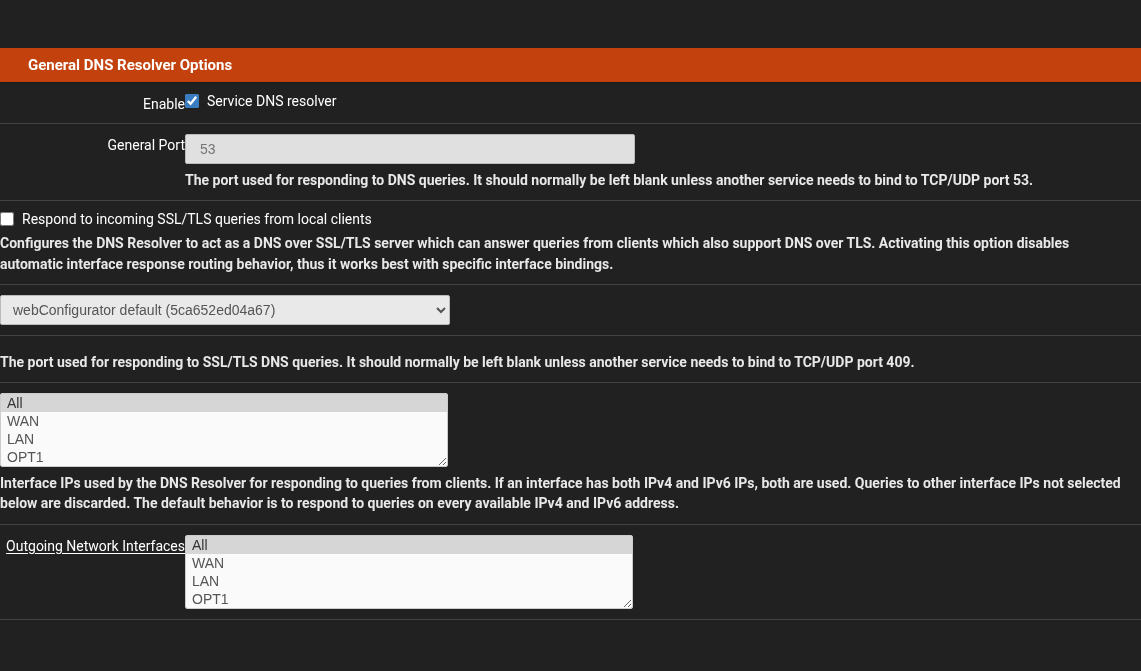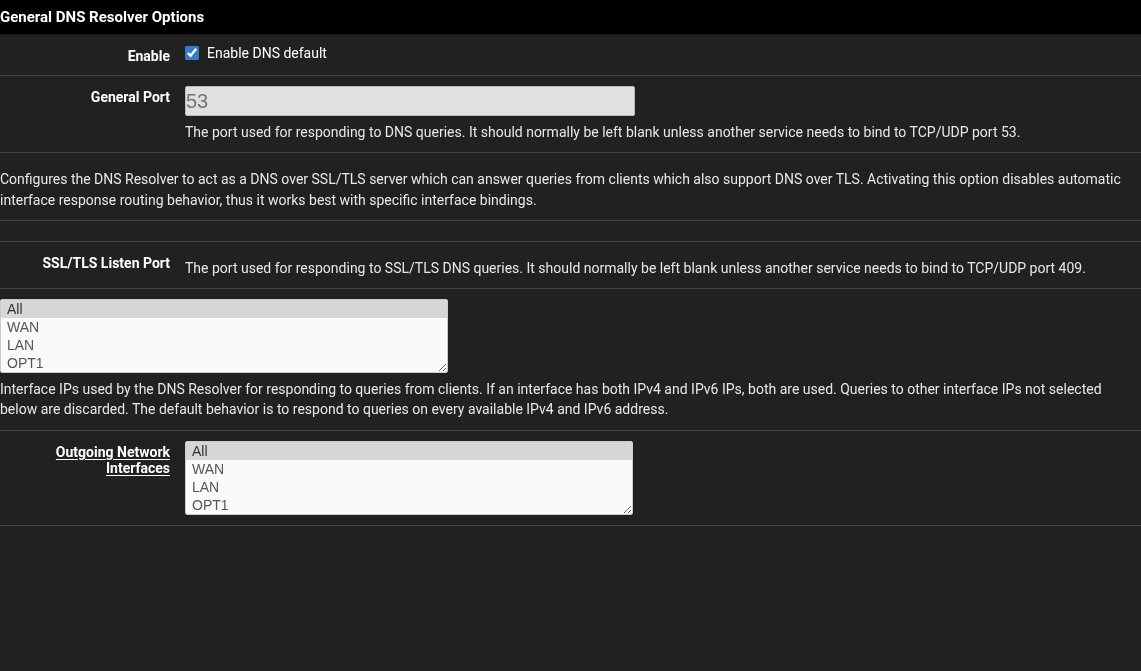--- a/index.html
+++ b/index.html
@@ -8,38 +8,38 @@
       padding: 0;
     }
     body {
       background: #212121;
       font-family: -apple-system, BlinkMacSystemFont, "Segoe UI", Roboto, Helvetica, Arial, sans-serif;
       color: #fff;
       font-size: 14px;
       width: 1141px;
     }
     .panel-header {
-      background: #000000;
-      padding: 8px 0;
+      background: #c2410c;
+      padding: 8px 28px;
       font-weight: bold;
       font-size: 15px;
       border-bottom: 1px solid #1a1a1a;
+      margin-top: 48px;
     }
     .form-row {
       display: flex;
       padding: 10px 0;
       border-bottom: 1px solid #424242;
     }
     .form-label {
       width: 185px;
       min-width: 185px;
       text-align: right;
-      padding-right: 15px;
       padding-top: 3px;
-      font-weight: bold;
+      font-weight: normal;
       font-size: 14px;
     }
     .form-label.linked {
       text-decoration: underline;
       text-underline-offset: 2px;
     }
     .form-content {
       flex: 1;
       padding-right: 15px;
     }
@@ -57,29 +57,30 @@
     }
     .checkbox-label {
       color: #fff;
       font-size: 14px;
     }
     .help-text {
       color: #e8e8e8;
       font-size: 14px;
       line-height: 1.45;
       margin-top: 6px;
+      font-weight: bold;
     }
     input[type="text"] {
       width: 450px;
       height: 30px;
-      padding: 5px 0;
+      padding: 5px 14px;
       background: #e0e0e0;
       border: 1px solid #bbb;
       color: #888;
-      font-size: 20px;
+      font-size: 14px;
       border-radius: 2px;
     }
     select.single {
       width: 450px;
       height: 30px;
       padding: 4px 8px;
       background: #e9e9e9;
       border: 1px solid #bbb;
       color: #555;
       font-size: 14px;
@@ -109,46 +110,52 @@
 </head>
 <body>
 
 <div class="panel-header">General DNS Resolver Options</div>
 
 <div class="form-row">
   <div class="form-label">Enable</div>
   <div class="form-content">
     <div class="checkbox-row">
       <input type="checkbox" checked="" style="">
-      <span class="checkbox-label">Enable DNS default</span>
+      <span class="checkbox-label">Service DNS resolver</span>
     </div>
   </div>
 </div>
 
 <div class="form-row">
   <div class="form-label">General Port</div>
   <div class="form-content">
     <input type="text" placeholder="53" style="">
     <div class="help-text">The port used for responding to DNS queries. It should normally be left blank unless another service needs to bind to TCP/UDP port 53.</div>
   </div>
 </div>
 
 <div class="form-row">
   <div class="form-content">
+    <div class="checkbox-row">
+      <input type="checkbox" style="">
+      <span class="checkbox-label">Respond to incoming SSL/TLS queries from local clients</span>
+    </div>
     <div class="help-text">Configures the DNS Resolver to act as a DNS over SSL/TLS server which can answer queries from clients which also support DNS over TLS. Activating this option disables automatic interface response routing behavior, thus it works best with specific interface bindings.</div>
   </div>
 </div>
 
 <div class="form-row">
   <div class="form-content">
+    <select class="single">
+      <option selected="">webConfigurator default (5ca652ed04a67)</option>
+    </select>
   </div>
 </div>
 
 <div class="form-row">
-  <div class="form-label">SSL/TLS Listen Port</div>
   <div class="form-content">
     <div class="help-text">The port used for responding to SSL/TLS DNS queries. It should normally be left blank unless another service needs to bind to TCP/UDP port 409.</div>
   </div>
 </div>
 
 <div class="form-row">
   <div class="form-content">
     <select class="multi" multiple="">
       <option selected="">All</option>
       <option>WAN</option>

